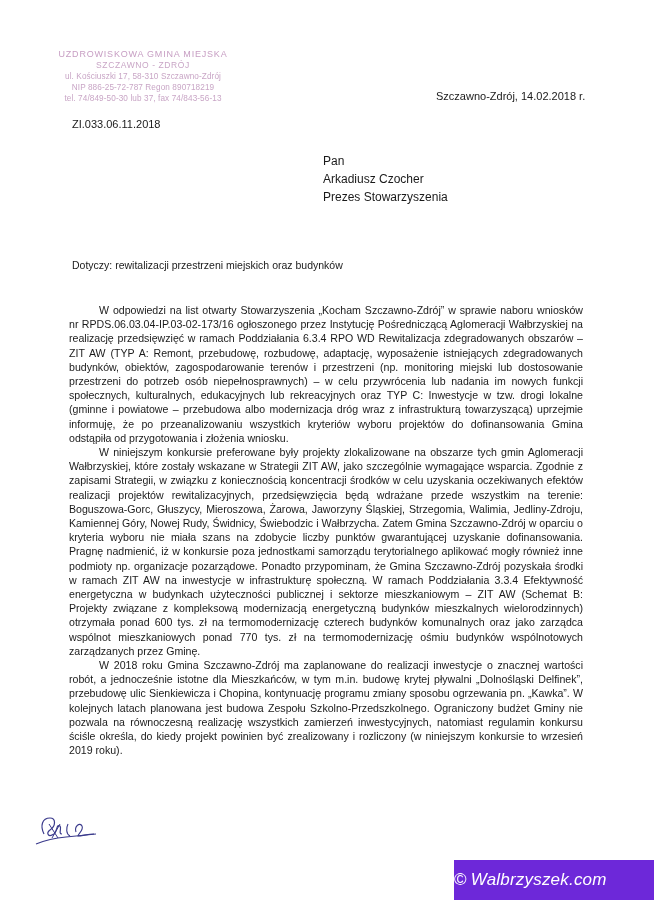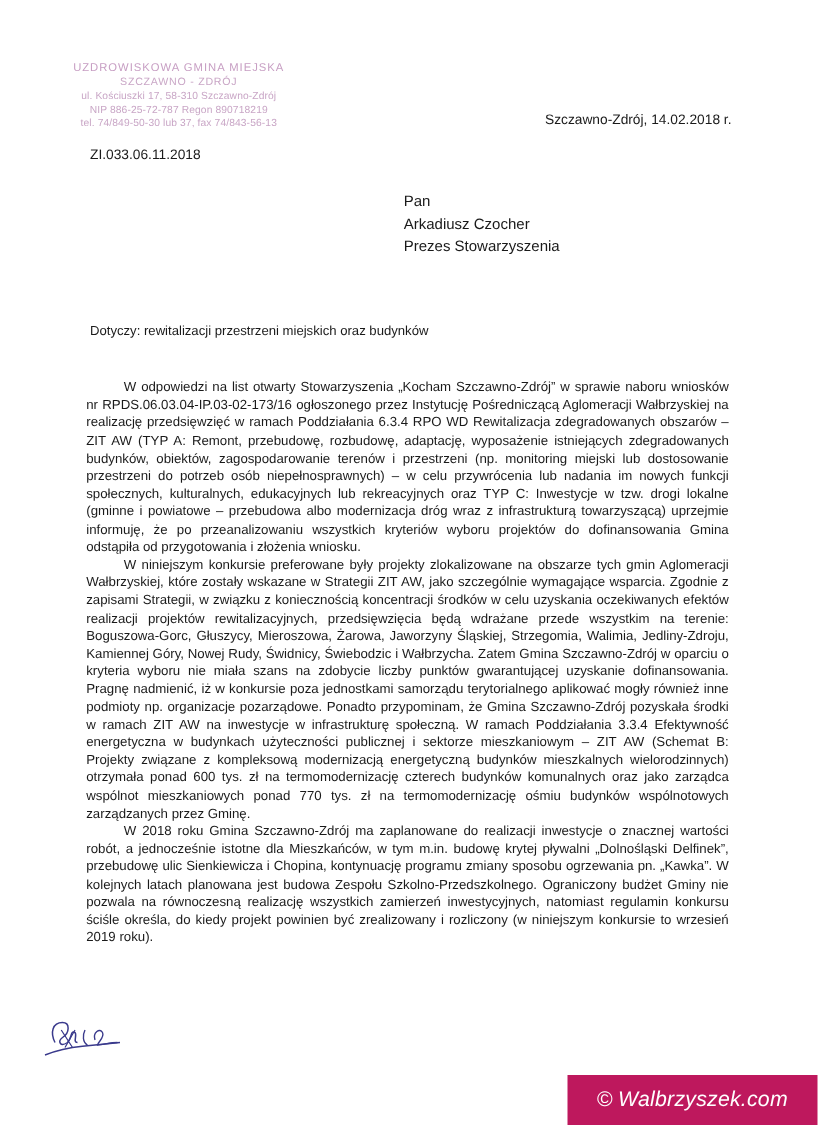--- a/index.html
+++ b/index.html
@@ -83,27 +83,27 @@
       top: 812px;
       width: 66px;
       height: 36px;
     }
     .watermark {
       position: absolute;
       left: 454px;
       top: 860px;
       width: 200px;
       height: 40px;
-      background: #be185d;
+      background: #6d28d9;
       color: #ffffff;
       font-family: "Liberation Sans", sans-serif;
       font-style: italic;
       font-size: 17px;
       line-height: 40px;
-      text-align: center;
+      text-align: left;
       letter-spacing: 0.2px;
     }
     .watermark .copy { font-style: normal; margin-right: 4px; }
   </style>
 </head>
 <body>
 
 <div class="page">
 
   <div class="stamp">

